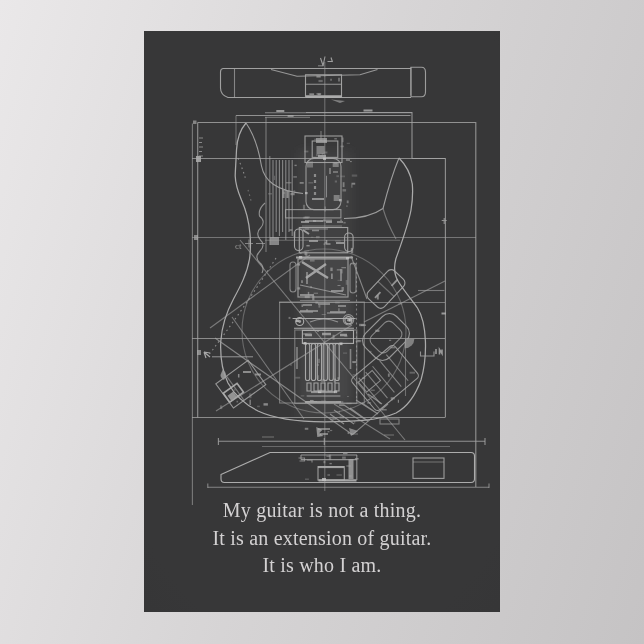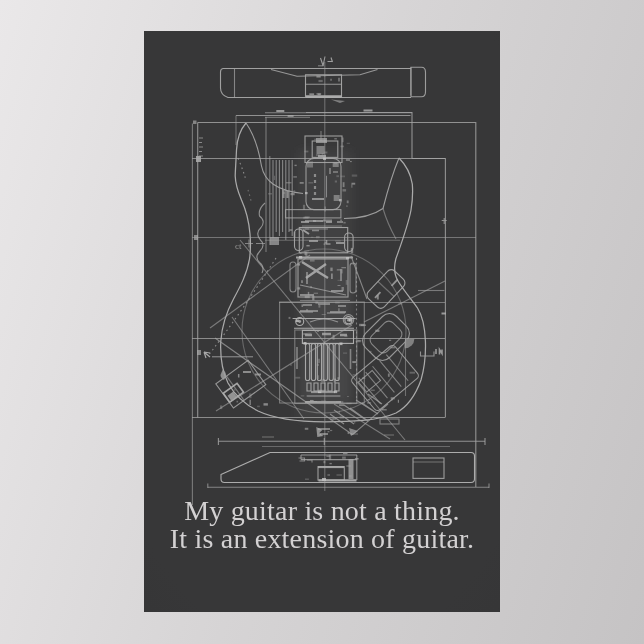--- a/index.html
+++ b/index.html
@@ -2,21 +2,21 @@
 <html><head>
 <meta charset="utf-8">
 <style>
 html,body{margin:0;padding:0}
 body{width:644px;height:644px;position:relative;overflow:hidden;
   background:linear-gradient(108deg,#eae8e9 0%,#d6d4d5 50%,#c5c3c4 100%);
   font-family:"Liberation Serif",serif;}
 #poster{position:absolute;left:144px;top:31px;width:356px;height:581px;background:radial-gradient(ellipse 120% 115% at 50% 45%,#373738 55%,#313132 100%);}
 #bp{position:absolute;left:0;top:0}
 #quote{position:absolute;left:0;top:466px;width:356px;text-align:center;
-  color:#d3d1d2;font-size:28px;line-height:27.6px;letter-spacing:0.2px;}
+  color:#d3d1d2;font-size:20px;line-height:27.6px;letter-spacing:0.2px;}
 </style>
 </head>
 <body>
 
 <div id="wall" style="position:absolute;left:0;top:0;width:644px;height:644px;"></div>
 
 <div id="poster">
 
 <svg id="bp" width="356" height="581" viewBox="144 31 356 581">
 <defs>
@@ -513,14 +513,15 @@
 </g>
 </g>
 </svg>
 
 <div id="quote">
 
 <div>My guitar is not a thing.</div>
 
 <div>It is an extension of guitar.</div>
 
+<div>It is who I am.</div>
 </div>
 </div>
 
 </body></html>

